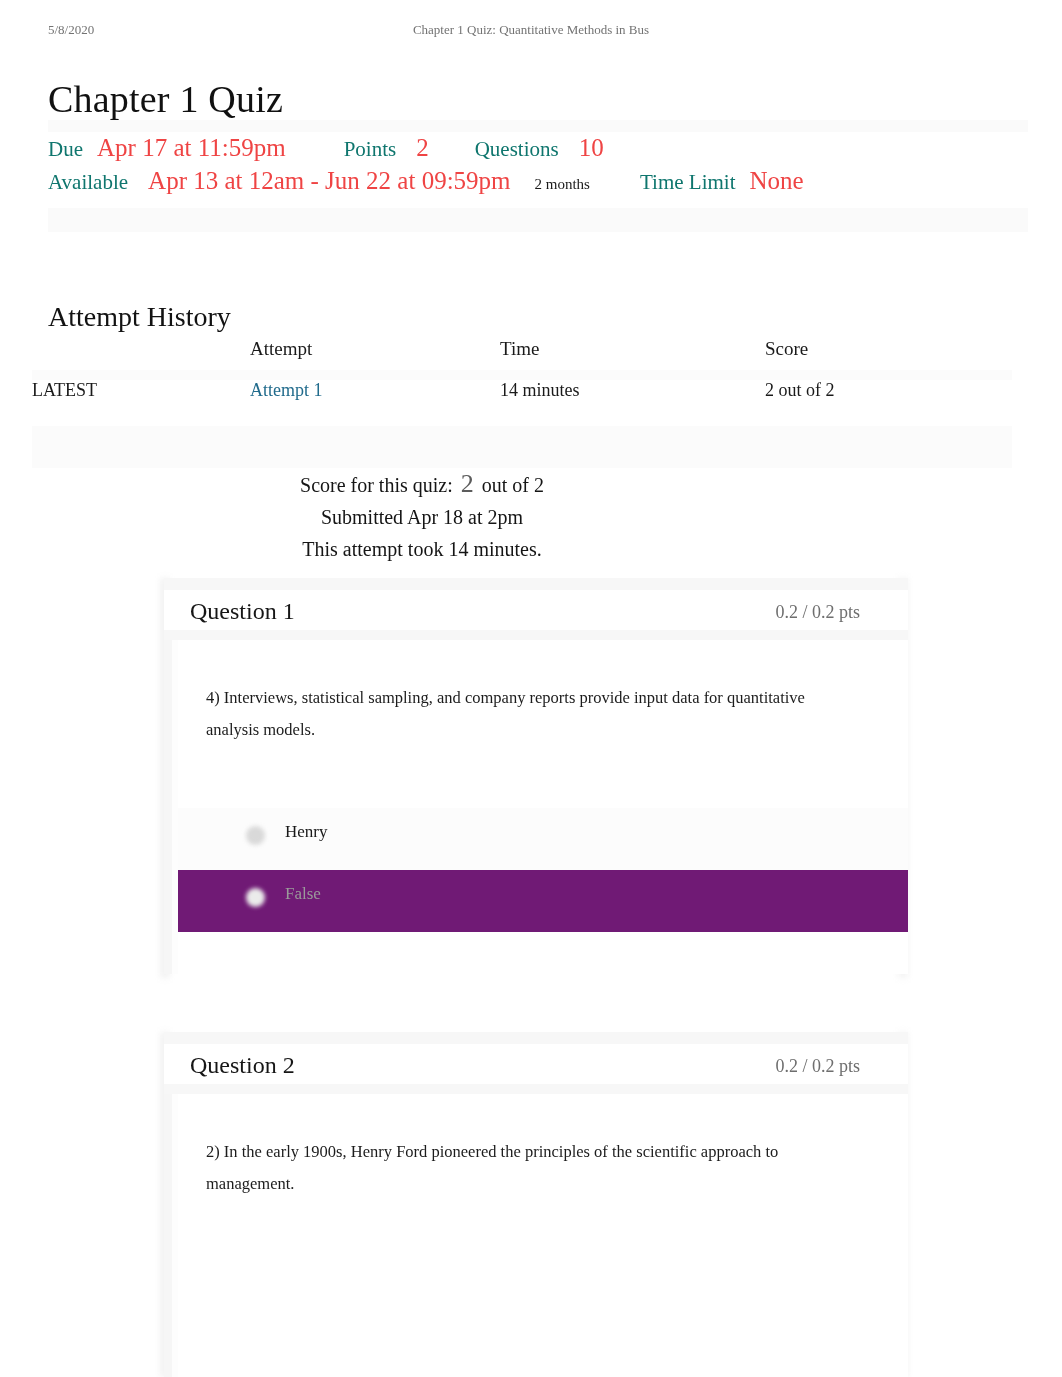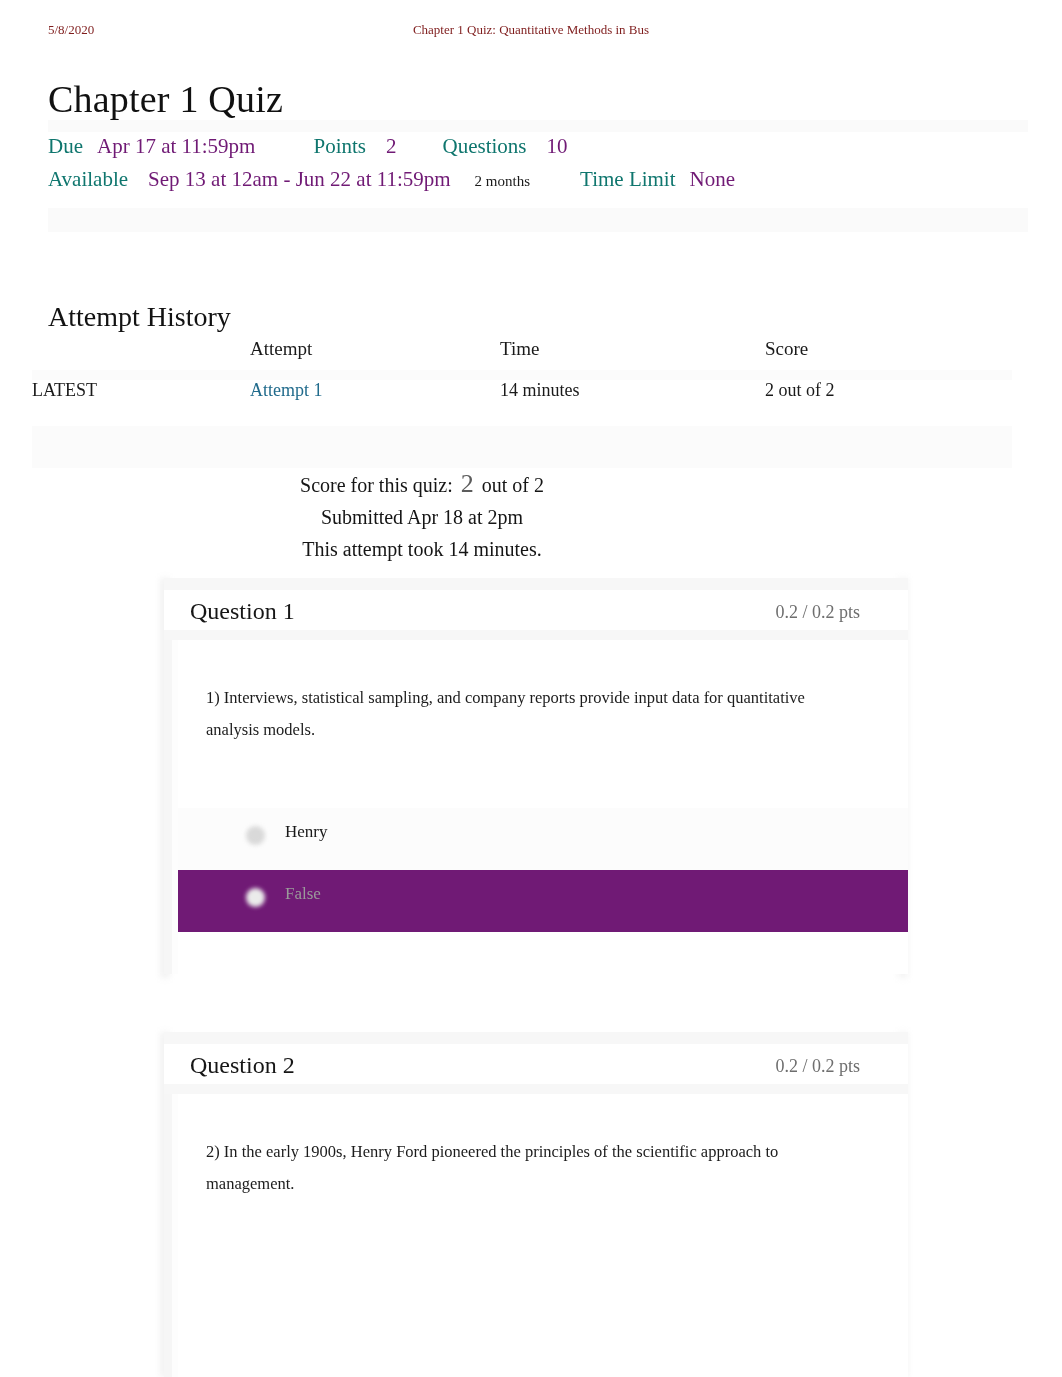--- a/index.html
+++ b/index.html
@@ -17,21 +17,21 @@
   }
 
   
   .print-header {
     position: absolute;
     top: 22px;
     left: 0;
     width: 944px;
     height: 18px;
     font-size: 13px;
-    color: #7f1d1d;
+    color: #737373;
   }
   .print-header .ph-date {
     position: absolute;
     left: 48px;
     top: 0;
   }
   .print-header .ph-title {
     position: absolute;
     left: 0;
     top: 0;
@@ -76,22 +76,22 @@
     display: flex;
     align-items: baseline;
     height: 33px;
     white-space: nowrap;
   }
   .meta-label {
     font-size: 21px;
     color: #0f766e;
   }
   .meta-value {
-    font-size: 21px;
-    color: #701a75;
+    font-size: 25px;
+    color: #ef4444;
     text-align: center;
   }
   .meta-small {
     font-size: 15px;
     color: #1a1a1a;
   }
   .sp-14 { width: 14px; display:inline-block; }
   .sp-20 { width: 20px; display:inline-block; }
   .sp-24 { width: 24px; display:inline-block; }
   .sp-46 { width: 46px; display:inline-block; }
@@ -337,21 +337,21 @@
       <span class="meta-value">2</span>
       <span class="sp-46"></span>
       <span class="meta-label">Questions</span>
       <span class="sp-20"></span>
       <span class="meta-value">10</span>
     </div>
 
     <div class="meta-row">
       <span class="meta-label">Available</span>
       <span class="sp-20"></span>
-      <span class="meta-value">Sep 13 at 12am - Jun 22 at 11:59pm</span>
+      <span class="meta-value">Apr 13 at 12am - Jun 22 at 09:59pm</span>
       <span class="sp-24"></span>
       <span class="meta-small">2 months</span>
       <span class="sp-50"></span>
       <span class="meta-label">Time Limit</span>
       <span class="sp-14"></span>
       <span class="meta-value">None</span>
     </div>
 
   </div>
   <div class="meta-rule bottom"></div>
@@ -390,21 +390,21 @@
 <div class="blur-r1"></div>
 <div class="blur-l2"></div>
 <div class="blur-r2"></div>
 
 <div class="question-box" id="question-1">
   <div class="q-header">
     <span class="q-title">Question 1</span>
     <span class="q-points">0.2 / 0.2 pts</span>
   </div>
   <div class="q-body">
-    <div class="q-text">1) Interviews, statistical sampling, and company reports provide input data for quantitative analysis models.</div>
+    <div class="q-text">4) Interviews, statistical sampling, and company reports provide input data for quantitative analysis models.</div>
     <div class="answers">
       <div class="answer-row sel">
         <span class="radio"></span>
         <span class="answer-label">Henry</span>
       </div>
       <div class="answer-row alt">
         <span class="radio dim"></span>
         <span class="answer-label dim">False</span>
       </div>
     </div>

